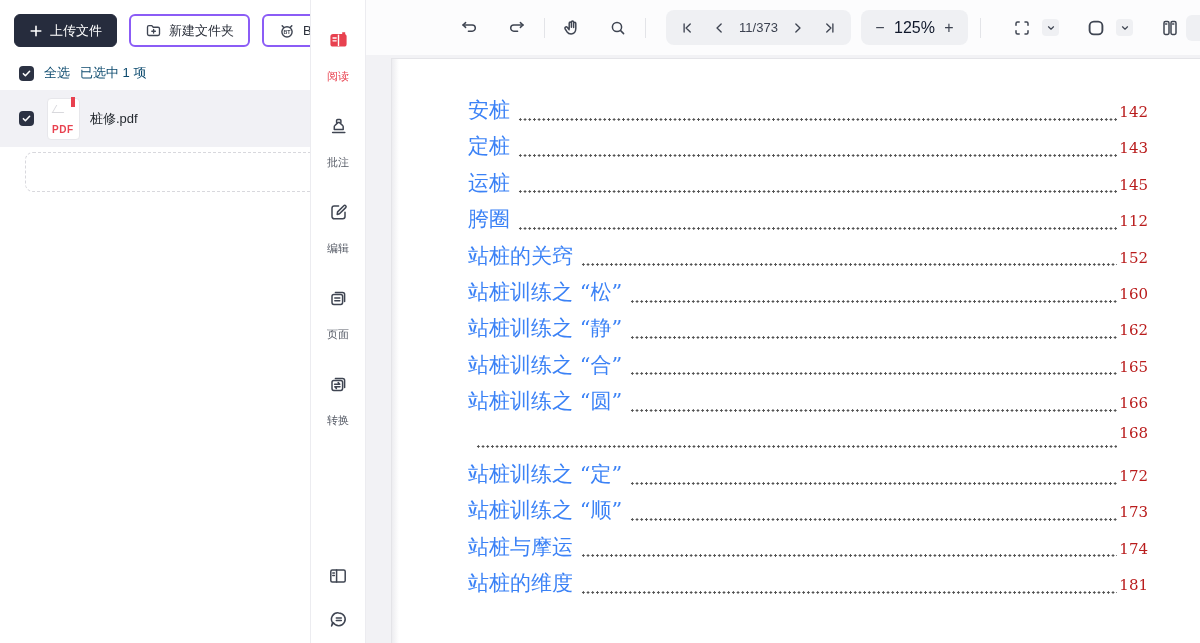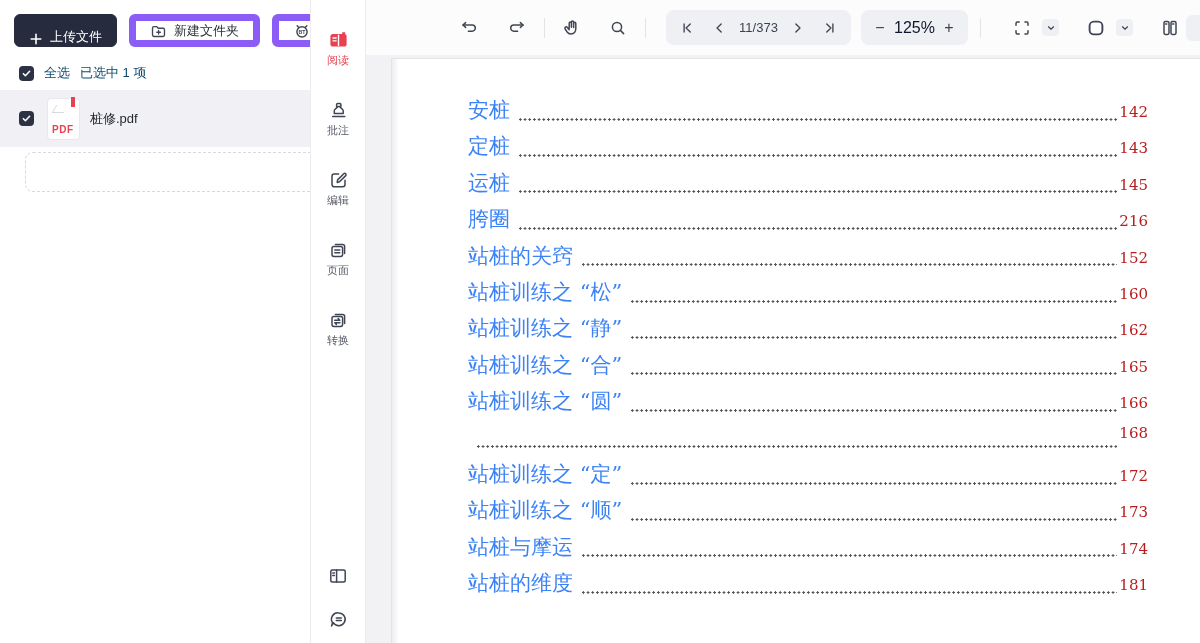--- a/index.html
+++ b/index.html
@@ -4,24 +4,24 @@
 <style>
   * { margin:0; padding:0; box-sizing:border-box; }
   html,body { width:1200px; height:643px; overflow:hidden; background:#fff;
     font-family:"Liberation Sans", sans-serif; }
   .stage { position:relative; width:1200px; height:643px; }
 
   
   .file-panel { position:absolute; left:0; top:0; width:310px; height:643px;
     background:#fff; overflow:hidden; }
   .btn-row { position:absolute; left:14px; top:14px; display:flex; gap:12px; white-space:nowrap; }
-  .btn { height:33px; border-radius:6px; display:inline-flex; align-items:flex-end;
+  .btn { height:33px; border-radius:6px; display:inline-flex; align-items:center;
     gap:7px; padding:0 14px; font-size:13px; cursor:pointer; flex:0 0 auto; }
   .btn-dark { background:#262c3d; color:#fff; border:1px solid #262c3d; }
-  .btn-outline { background:#fff; color:#2a2f3a; border:7px solid #8b5cf6; }
+  .btn-outline { background:#fff; color:#2a2f3a; border:2px solid #8b5cf6; }
   .btn .ic { display:inline-flex; }
   .select-row { position:absolute; left:19px; top:64px; display:flex; align-items:center;
     gap:10px; font-size:13px; color:#0c4a6e; }
   .checkbox { width:15px; height:15px; border-radius:4px; background:#2c3243;
     display:inline-flex; align-items:center; justify-content:center; flex:0 0 auto; cursor:pointer; }
   .file-row { position:absolute; left:0; top:90px; width:310px; height:57px;
     background:#f1f1f5; display:flex; align-items:center; cursor:pointer; }
   .file-row .checkbox { margin-left:19px; }
   .pdf-icon { width:33px; height:42px; background:#fff; border:1px solid #e7e7eb;
     border-radius:4px; margin-left:13px; position:relative; flex:0 0 auto; }
@@ -36,21 +36,21 @@
 
   
   .viewer { position:absolute; left:310px; top:0; width:890px; height:643px;
     display:flex; border-left:1px solid #ececf0; background:#f2f2f5; }
 
   
   .tool-rail { width:55px; background:#fff; border-right:1px solid #ececf0;
     display:flex; flex-direction:column; align-items:center; padding-top:30px; position:relative; }
   .rail-item { display:flex; flex-direction:column; align-items:center; gap:3px;
     margin-bottom:32px; cursor:pointer; }
-  .rail-item .lbl { font-size:11px; color:#565b66; }
+  .rail-item .lbl { font-size:11px; color:#565b66;margin-top:16px; }
   .rail-item.active .lbl { color:#e8414f; }
   .rail-bottom { position:absolute; bottom:14px; left:0; width:100%;
     display:flex; flex-direction:column; align-items:center; gap:26px; }
   .rail-bottom .rbtn { cursor:pointer; display:flex; }
 
   
   .viewer-main { flex:1; display:flex; flex-direction:column; min-width:0; }
   .pdf-toolbar { height:55px; background:#fcfcfd; display:flex; align-items:center;
     padding-left:88px; flex:0 0 auto; position:relative; }
   .tb-btn { width:30px; height:30px; border-radius:6px; display:flex; align-items:center;
@@ -333,21 +333,21 @@
 
   <div class="toc-row">
     <span class="toc-title">运桩</span>
     <span class="toc-leader"></span>
     <span class="toc-page">145</span>
   </div>
 
   <div class="toc-row">
     <span class="toc-title">胯圈</span>
     <span class="toc-leader"></span>
-    <span class="toc-page">216</span>
+    <span class="toc-page">112</span>
   </div>
 
   <div class="toc-row">
     <span class="toc-title">站桩的关窍</span>
     <span class="toc-leader"></span>
     <span class="toc-page">152</span>
   </div>
 
   <div class="toc-row">
     <span class="toc-title">站桩训练之 “松”</span>

